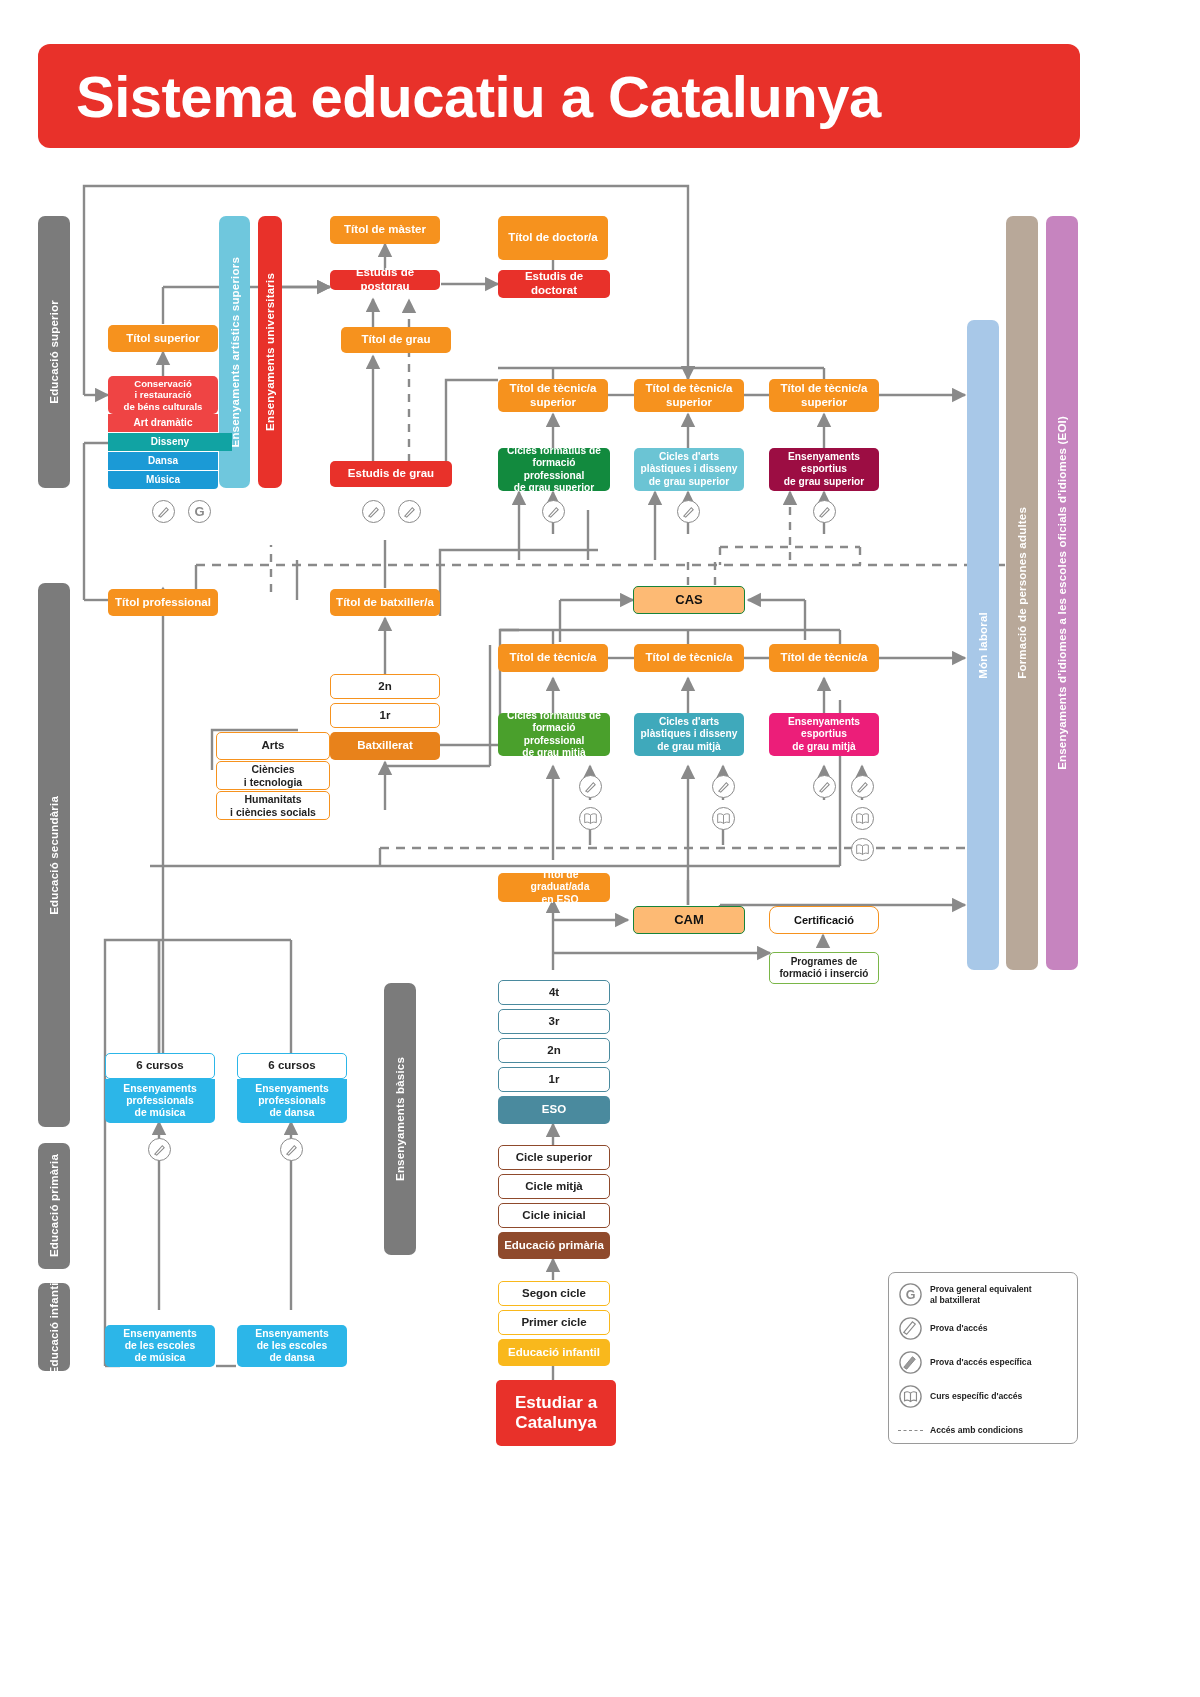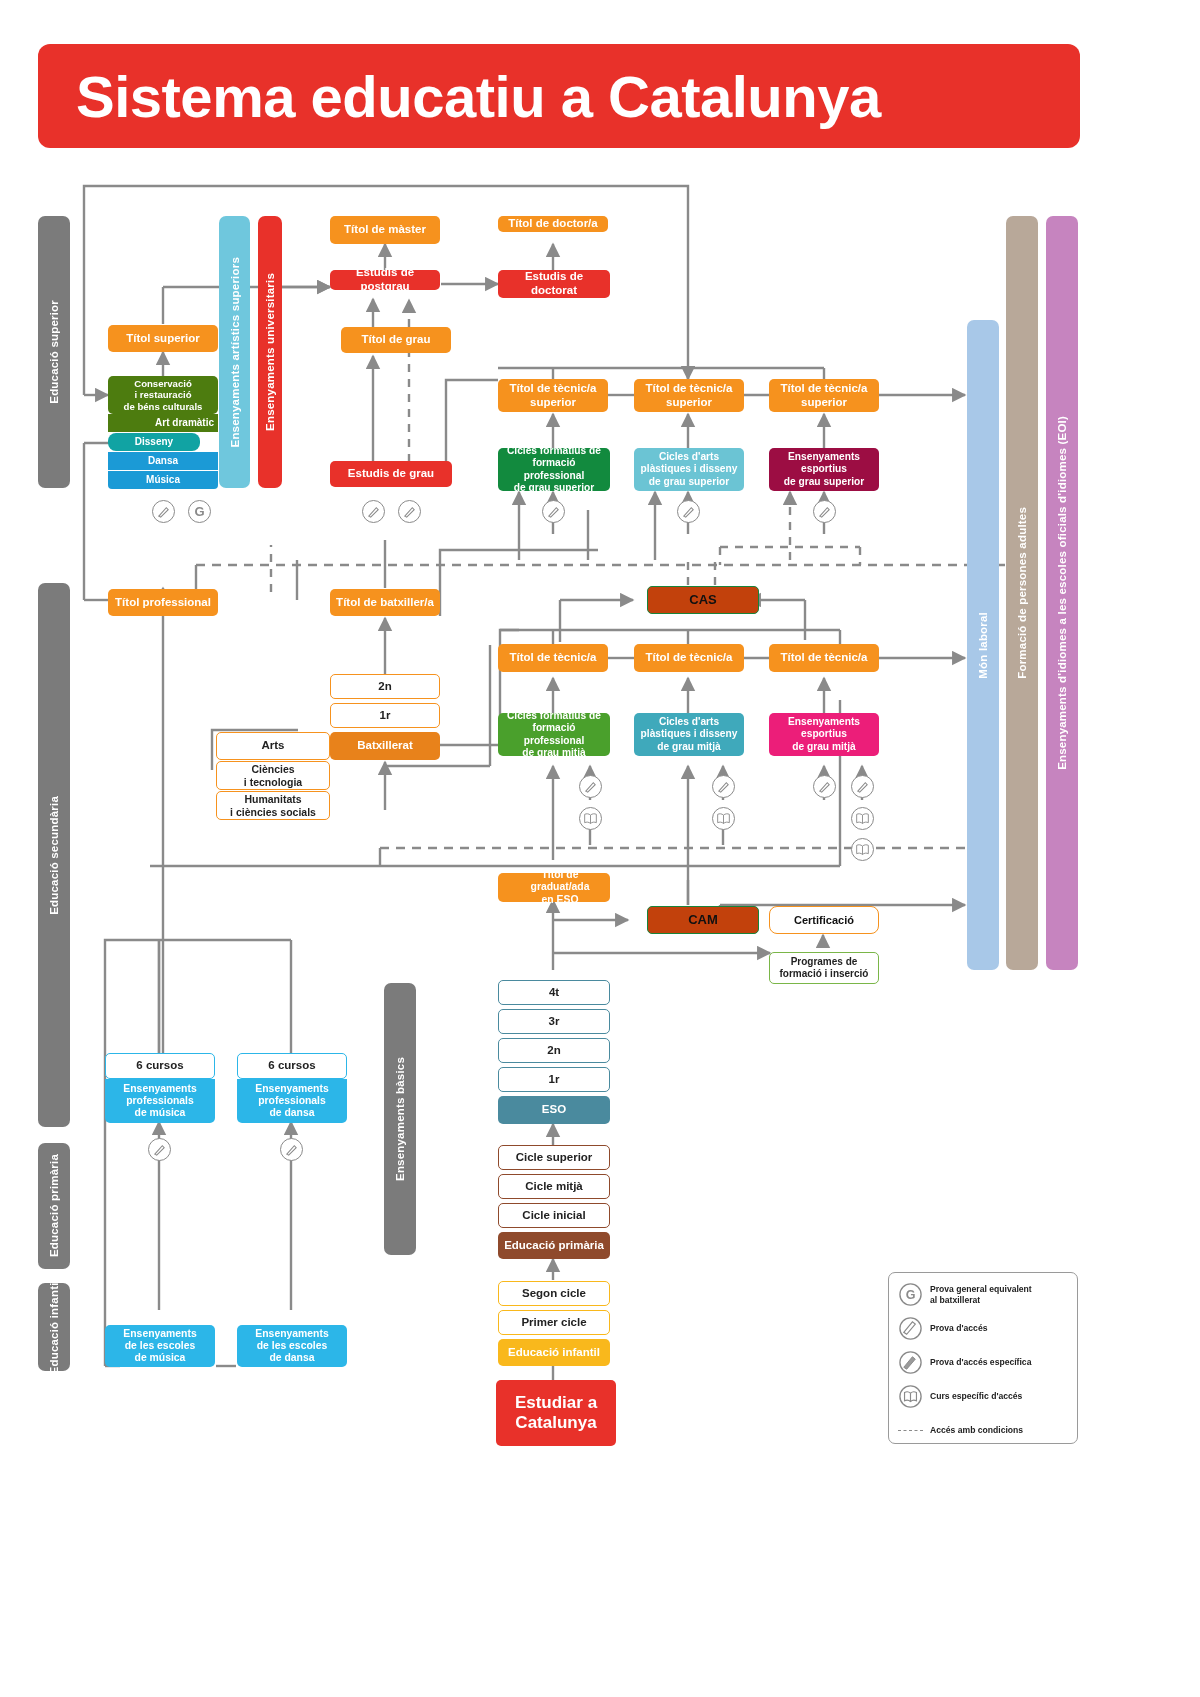--- a/index.html
+++ b/index.html
@@ -46,35 +46,35 @@
   }
   .orange  { background:#f6921e; color:#fff; }
   .orange2 { background:#e8821b; color:#fff; }
   .red     { background:#e8312a; color:#fff; }
   .green   { background:#128a3e; color:#fff; }
   .greenm  { background:#4aa02c; color:#fff; }
   .teal    { background:#6bc4d4; color:#fff; }
   .tealm   { background:#3fa9bb; color:#fff; }
   .maroon  { background:#9c0d43; color:#fff; }
   .magenta { background:#ec1e79; color:#fff; }
-  .navy    { background:#4d7c0f; color:#fff;justify-content:flex-end; }
+  .navy    { background:#ef4444; color:#fff; }
   .tealdk  { background:#11a3a3; color:#fff; }
   .blue    { background:#1b9ad6; color:#fff; }
   .cyan    { background:#2cb6e8; color:#fff; }
   .brown   { background:#8f4a2c; color:#fff; }
   .yellow  { background:#f9b81c; color:#fff; }
   .esoblue { background:#4a8a9e; color:#fff; }
 
   
   .ob-orange { background:#fff; color:#222; border:1.6px solid #f6921e; }
   .ob-eso    { background:#fff; color:#222; border:1.6px solid #4a8a9e; }
   .ob-brown  { background:#fff; color:#222; border:1.6px solid #8f4a2c; }
   .ob-yellow { background:#fff; color:#222; border:1.6px solid #f9b81c; }
   .ob-cyan   { background:#fff; color:#222; border:1.6px solid #2cb6e8; }
-  .ob-green  { background:#c2410c; color:#111; border:1.8px solid #17843b;margin-left:14px; }
+  .ob-green  { background:#fdba74; color:#111; border:1.8px solid #17843b; }
   .ob-orange2{ background:#fff; color:#111; border:1.8px solid #f6921e; }
 
   
   .vbar {
     position:absolute; border-radius:7px;
     display:flex; align-items:center; justify-content:center;
     z-index:3;
   }
   .vbar span {
     writing-mode:vertical-rl; transform:rotate(180deg);
@@ -304,34 +304,34 @@
     <span>Món laboral</span>
   </div>
   <div class="vbar adults" style="left:1006px; top:216px; width:32px; height:754px;">
     <span>Formació de persones adultes</span>
   </div>
   <div class="vbar eoi" style="left:1046px; top:216px; width:32px; height:754px;">
     <span>Ensenyaments d'idiomes a les escoles oficials d'idiomes (EOI)</span>
   </div>
 
   <div class="node orange" style="left:330px; top:216px; width:110px; height:28px;">Títol de màster</div>
-  <div class="node orange" style="left:498px; top:216px; width:110px; height:16px;">Títol de doctor/a</div>
+  <div class="node orange" style="left:498px; top:216px; width:110px; height:44px;">Títol de doctor/a</div>
   <div class="node red" style="left:330px; top:270px; width:110px; height:20px;">Estudis de postgrau</div>
   <div class="node red" style="left:498px; top:270px; width:112px; height:28px;">Estudis de doctorat</div>
   <div class="node orange" style="left:330px; top:327px; width:110px; height:26px;margin-left:11px;">Títol de grau</div>
   <div class="node red" style="left:330px; top:461px; width:122px; height:26px;">Estudis de grau</div>
 
   <div class="node orange" style="left:108px; top:325px; width:110px; height:27px;">Títol superior</div>
   <div class="node navy" style="left:108px; top:376px; width:110px; height:38px; flex-direction:column; font-size:9.6px;">
     <span>Conservació</span>
     <span>i restauració</span>
     <span>de béns culturals</span>
   </div>
   <div class="node navy" style="left:108px; top:414px; width:110px; height:18px; font-size:10px; border-radius:0;">Art dramàtic</div>
-  <div class="node tealdk" style="left:108px; top:433px; width:92px; height:18px; font-size:10px; border-radius:8px;">Disseny</div>
+  <div class="node tealdk" style="left:108px; top:433px; width:124px; height:18px; font-size:10px; border-radius:0;">Disseny</div>
   <div class="node blue" style="left:108px; top:452px; width:110px; height:18px; font-size:10px; border-radius:0;">Dansa</div>
   <div class="node blue" style="left:108px; top:471px; width:110px; height:18px; font-size:10px; border-radius:0 0 4px 4px;">Música</div>
 
   <div class="node orange" style="left:498px; top:379px; width:110px; height:33px; flex-direction:column;">
     <span>Títol de tècnic/a</span>
     <span>superior</span>
   </div>
   <div class="node orange" style="left:634px; top:379px; width:110px; height:33px; flex-direction:column;">
     <span>Títol de tècnic/a</span>
     <span>superior</span>

